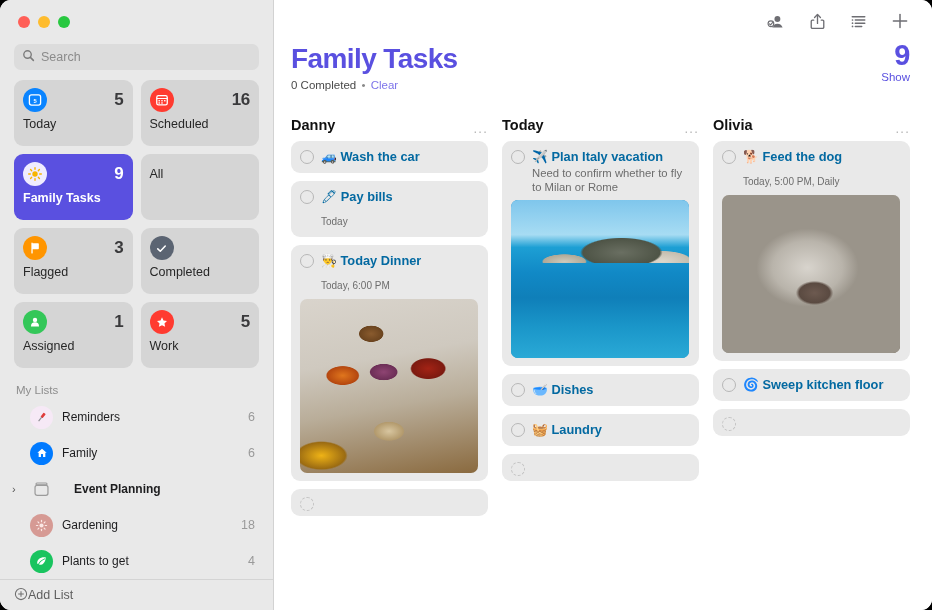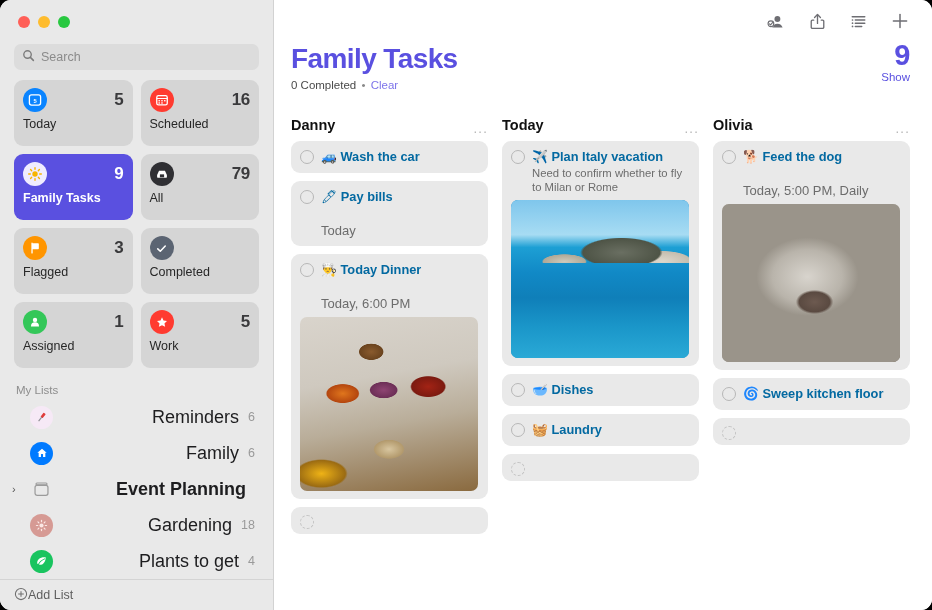--- a/index.html
+++ b/index.html
@@ -64,21 +64,21 @@
 
   .mylists-hdr {
     padding: 16px 0 3px 16px; font-size: 11.5px; color: #8d8d8d; font-weight: 500;
   }
   .lists { padding: 0 10px; flex: 1 1 auto; }
   .list-row {
     height: 36px; display: flex; align-items: center; gap: 9px;
     padding: 0 8px 0 6px; border-radius: 7px;
   }
   .list-row .ico { width: 23px; height: 23px; border-radius: 50%; display:flex; align-items:center; justify-content:center; flex: 0 0 auto;}
-  .list-row .nm { font-size: 18px; color: #1d1d1f; flex: 1 1 auto; text-align: right; }
+  .list-row .nm { font-size: 12px; color: #1d1d1f; flex: 1 1 auto; }
   .list-row .nm.bold { font-weight: 700; padding-left: 12px; }
   .list-row .ct { font-size: 12.5px; color: #9a9a9a; }
   .chev { width: 12px; margin-left: -4px; margin-right: -3px; color:#565656; font-size: 11px; display:flex; align-items:center;}
   .chev.hidden { visibility: hidden; }
 
   .addlist {
     height: 34px; border-top: 1px solid #d4d4d4;
     display: flex; align-items: center; gap: 0; padding-left: 14px;
     color: #5e5e5e; font-size: 12.5px;
   }
@@ -115,21 +115,21 @@
   .card.empty { height: 27px; padding-top: 7px; }
   .crow { display: flex; align-items: flex-start; gap: 7px; }
   .cb {
     width: 14px; height: 14px; border-radius: 50%;
     border: 1.3px solid #b7b7b7; flex: 0 0 auto; margin-top: 1px; background: transparent;
   }
   .cb.dash { border-style: dashed; border-color: #c3c3c3; }
   .ctext { font-size: 12.8px; color: #0369a1; font-weight: 600; line-height: 16px; }
   .ctext .em { font-weight: 400; }
   .cnote { font-size: 11.3px; color: #6c6c6c; line-height: 14px; margin-top: 1px; padding-left: 21px;}
-  .cmeta { font-size: 13px; color: #6c6c6c; line-height: 14px; margin-top: 19px; padding-left: 21px; }
+  .cmeta { font-size: 10px; color: #6c6c6c; line-height: 14px; margin-top: 10px; padding-left: 21px; }
   .thumb { margin-top: 6px; border-radius: 7px; overflow: hidden; height: 0; position: relative; }
   .thumb > div { position: absolute; inset: 0; }
 
   
   .ph-food {
     background:
       radial-gradient(ellipse 30px 18px at 72% 40%, #a32315 0%, #7c1a10 55%, rgba(0,0,0,0) 60%),
       radial-gradient(ellipse 26px 15px at 24% 44%, #e0761d 0%, #b5470f 60%, rgba(0,0,0,0) 65%),
       radial-gradient(ellipse 22px 13px at 47% 42%, #8e4472 0%, #6d2f57 60%, rgba(0,0,0,0) 65%),
       radial-gradient(ellipse 24px 15px at 50% 76%, #d8c6a0 0%, #b39a6d 60%, rgba(0,0,0,0) 65%),
@@ -233,29 +233,20 @@
                   <line x1="11.3" y1="4.7" x2="12.4" y2="3.6"></line>
                 </g>
               </svg>
           </span>
           <span class="cnt">9</span>
         </div>
         <div class="lbl">Family Tasks</div>
       </div>
 
       <div class="smart">
-        <div class="top">
-          <span class="circ" style="background:#2f2f33;">
-            <svg width="14" height="14" viewBox="0 0 16 16">
-                <path d="M2.4 9.2 L4.6 4.4 H11.4 L13.6 9.2 V11 a1.4 1.4 0 0 1-1.4 1.4 H3.8 A1.4 1.4 0 0 1 2.4 11 Z" fill="#fff"></path>
-                <rect x="5.6" y="8.4" width="4.8" height="3.4" fill="#2f2f33"></rect>
-              </svg>
-          </span>
-          <span class="cnt">79</span>
-        </div>
         <div class="lbl">All</div>
       </div>
 
       <div class="smart">
         <div class="top">
           <span class="circ" style="background:#ff9500;">
             <svg width="14" height="14" viewBox="0 0 16 16">
                 <path d="M4.6 2.6 v11 M4.6 3.4 h7 v5.2 h-7z" fill="#fff" stroke="#fff" stroke-width="1.5" stroke-linejoin="round" stroke-linecap="round"></path>
               </svg>
           </span>

